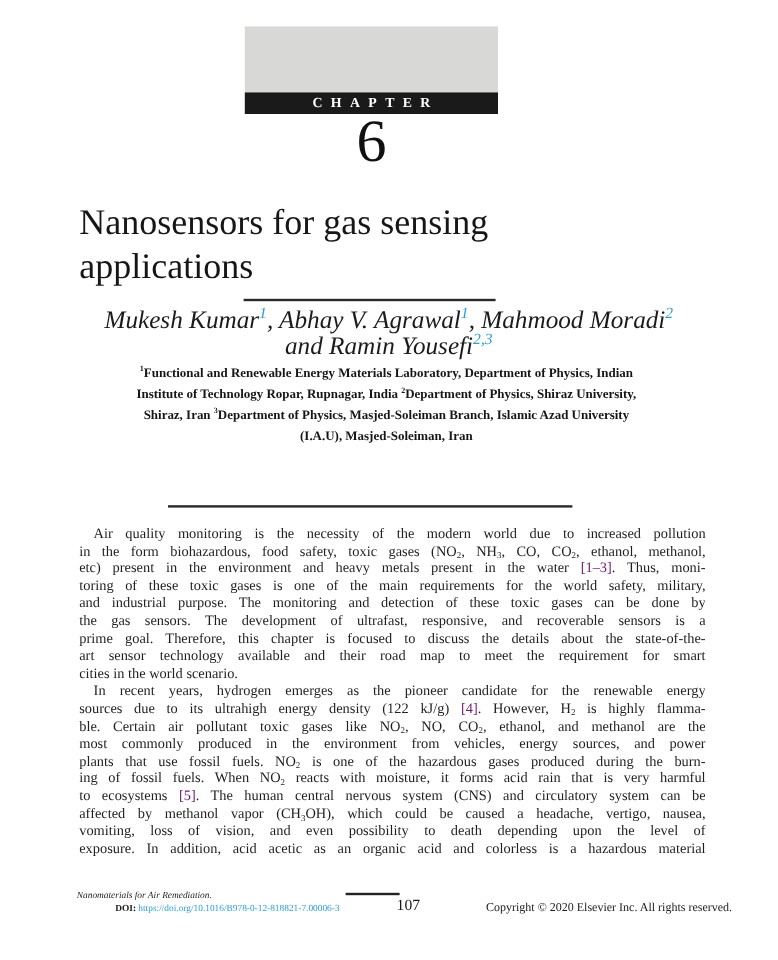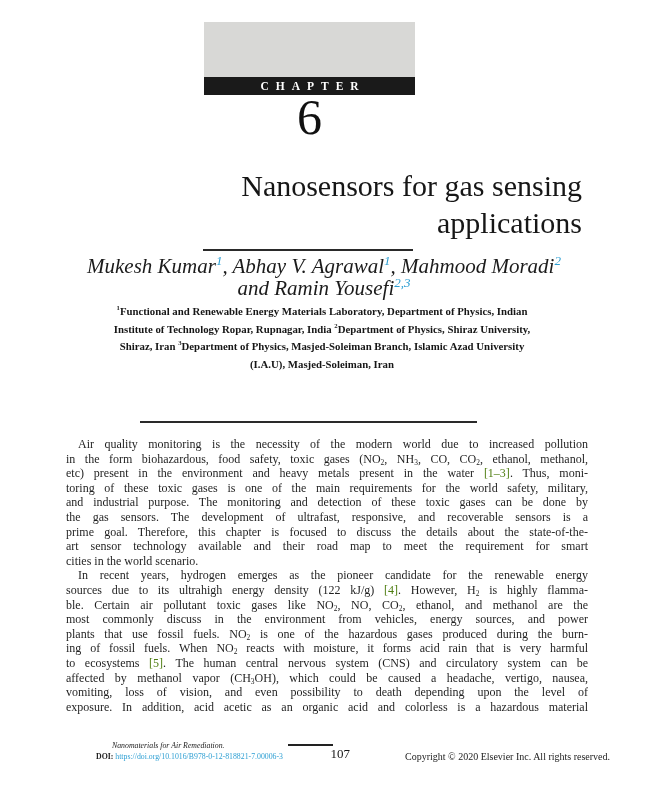--- a/index.html
+++ b/index.html
@@ -13,21 +13,21 @@
   .banner-black{
     height:18px;background:#1a1a1a;color:#ffffff;text-align:center;
     font-size:11.5px;line-height:18px;letter-spacing:7px;text-indent:7px;font-weight:bold;
   }
   .chapter-number{
     position:absolute;left:204px;top:92px;width:211px;text-align:center;
     font-size:50px;line-height:50px;color:#111;
   }
   
   .title{
-    position:absolute;left:66px;top:167px;width:516px;text-align:right;
+    position:absolute;left:66px;top:167px;width:516px;text-align:left;
     font-size:30px;line-height:37px;color:#161616;
   }
   .title-rule{position:absolute;left:203px;top:249px;width:210px;height:2px;background:#2a2a2a;}
   
   .authors{
     position:absolute;left:66px;top:255px;width:516px;text-align:center;
     font-style:italic;font-size:21px;line-height:22px;color:#1b1b1b;
   }
   sup{font-size:0.62em;line-height:0;}
   sub{font-size:0.62em;line-height:0;vertical-align:-0.25em;}
@@ -49,25 +49,25 @@
   
   .body-text{
     position:absolute;left:66px;top:437px;width:522px;
     font-size:12px;color:#1f1f1f;
   }
   .body-text .line{
     height:14.6px;line-height:14.6px;overflow:hidden;text-align:justify;
   }
   .body-text .line.indent{text-indent:12px;}
   .body-text .line.fill::after{content:"";display:inline-block;width:100%;height:0;}
-  .ref-link{color:#4d7c0f;cursor:pointer;}
+  .ref-link{color:#701a75;cursor:pointer;}
   .url-link{color:#2d9fd3;cursor:pointer;}
   
   .footer-left{position:absolute;left:64px;top:741px;font-size:7.8px;line-height:10.5px;color:#222;}
-  .book-title{font-style:italic;margin-left:48px;}
+  .book-title{font-style:italic;}
   .doi-label{font-weight:bold;margin-left:32px;}
   .pagenum-rule{position:absolute;left:288px;top:744px;width:45px;height:1.5px;background:#222;}
   .page-number{
     position:absolute;left:270px;top:746px;width:80px;text-align:right;
     font-size:13px;line-height:16px;color:#161616;
   }
   .footer-right{position:absolute;left:405px;top:751px;font-size:10px;color:#222;}
 </style>
 </head>
 <body>
@@ -110,21 +110,21 @@
         <div class="line fill"><span>and industrial purpose. The monitoring and detection of these toxic gases can be done by</span></div>
         <div class="line fill"><span>the gas sensors. The development of ultrafast, responsive, and recoverable sensors is a</span></div>
         <div class="line fill"><span>prime goal. Therefore, this chapter is focused to discuss the details about the state-of-the-</span></div>
         <div class="line fill"><span>art sensor technology available and their road map to meet the requirement for smart</span></div>
         <div class="line last"><span>cities in the world scenario.</span></div>
       </div>
     <div>
         <div class="line indent fill"><span>In recent years, hydrogen emerges as the pioneer candidate for the renewable energy</span></div>
         <div class="line fill"><span>sources due to its ultrahigh energy density (122 kJ/g) </span><span class="ref-link">[4]</span><span>. However, H</span><sub>2</sub><span> is highly flamma-</span></div>
         <div class="line fill"><span>ble. Certain air pollutant toxic gases like NO</span><sub>2</sub><span>, NO, CO</span><sub>2</sub><span>, ethanol, and methanol are the</span></div>
-        <div class="line fill"><span>most commonly discuss in the environment from vehicles, energy sources, and power</span></div>
+        <div class="line fill"><span>most commonly produced in the environment from vehicles, energy sources, and power</span></div>
         <div class="line fill"><span>plants that use fossil fuels. NO</span><sub>2</sub><span> is one of the hazardous gases produced during the burn-</span></div>
         <div class="line fill"><span>ing of fossil fuels. When NO</span><sub>2</sub><span> reacts with moisture, it forms acid rain that is very harmful</span></div>
         <div class="line fill"><span>to ecosystems </span><span class="ref-link">[5]</span><span>. The human central nervous system (CNS) and circulatory system can be</span></div>
         <div class="line fill"><span>affected by methanol vapor (CH</span><sub>3</sub><span>OH), which could be caused a headache, vertigo, nausea,</span></div>
         <div class="line fill"><span>vomiting, loss of vision, and even possibility to death depending upon the level of</span></div>
         <div class="line fill"><span>exposure. In addition, acid acetic as an organic acid and colorless is a hazardous material</span></div>
       </div>
   </div>
 
   <div class="footer-left">

